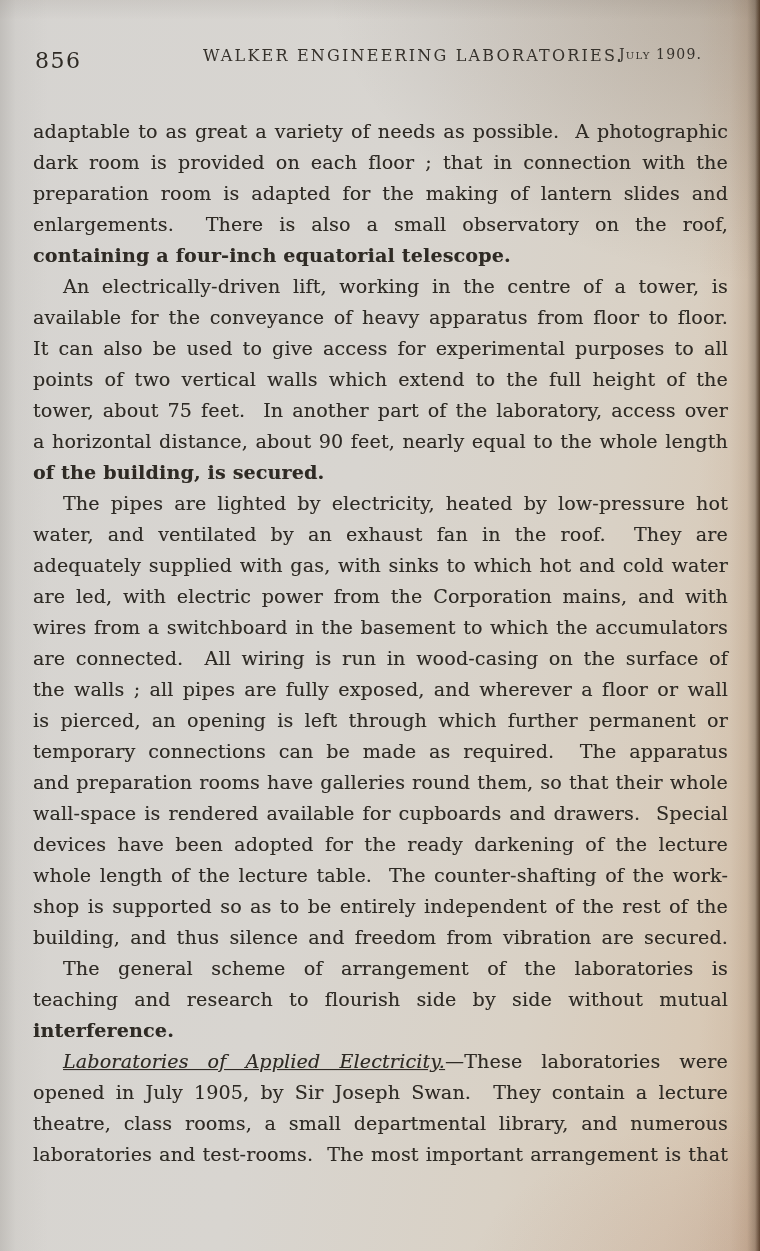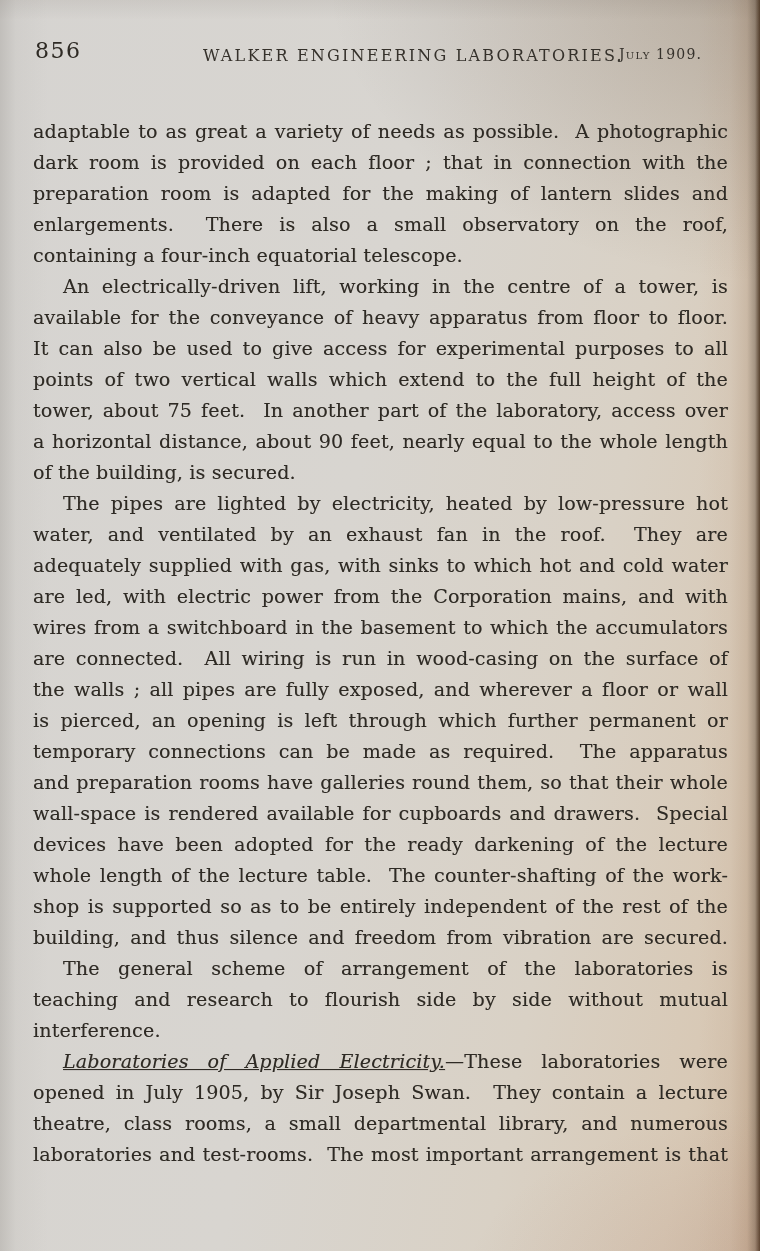--- a/index.html
+++ b/index.html
@@ -14,21 +14,21 @@
     color: var(--ink, #2e2a24);
     background:
       radial-gradient(140% 55% at 106% -2%, rgba(70,50,35,0.26), rgba(70,50,35,0) 45%),
       radial-gradient(120% 40% at 108% 104%, rgba(150,95,80,0.18), rgba(150,95,80,0) 40%),
       linear-gradient(to left, #55402d 0px, rgba(85,64,45,0.40) 5px, rgba(160,125,95,0.25) 13px, rgba(190,160,135,0.12) 30px, rgba(190,160,135,0) 62px),
       linear-gradient(to right, rgba(108,103,96,0.20) 0px, rgba(108,103,96,0.05) 16px, rgba(108,103,96,0) 48px),
       linear-gradient(to bottom, rgba(105,95,85,0.10) 0px, rgba(105,95,85,0) 20px),
       linear-gradient(100deg, var(--paper, #d6d4d1) 0%, #d8d5d0 45%, #d9d1c5 72%, #d8c9b6 90%, #d2bfa9 100%);
   }
   .page-number {
-    position: absolute; left: 35px; top: 38px;
+    position: absolute; left: 35px; top: 48px;
     font-size: 22px; letter-spacing: 1.5px;
   }
   .header-title {
     position: absolute; left: 203px; top: 46px;
     font-size: 16px; letter-spacing: 2.2px;
     color: #35312b; white-space: nowrap;
   }
   .header-date {
     position: absolute; left: 619px; top: 46px;
     font-size: 14px; font-variant: small-caps; letter-spacing: 1.2px;
@@ -38,21 +38,21 @@
     position: absolute; left: 33px; top: 116px; width: 695px;
     text-shadow: 0.3px 0.3px 0.5px rgba(46,42,36,0.35);
   }
   .line {
     height: 31px; line-height: 31px;
     font-size: 19px; letter-spacing: 0.2px;
     text-align: justify; text-align-last: justify;
     white-space: pre-wrap;
   }
   .line.indent { text-indent: 30px; }
-  .line.last { text-align-last: left; }
+  .line.last { text-align-last: left; font-weight: bold; }
   .lead-italic { font-style: italic; text-decoration: underline; }
 </style>
 </head>
 <body>
 
 <div id="page" style="--paper: #d6d4d1; --ink: #2e2a24;">
   <div class="page-number">856</div>
   <div class="header-title">WALKER ENGINEERING LABORATORIES.</div>
   <div class="header-date">July 1909.</div>
   <div class="body-text">

